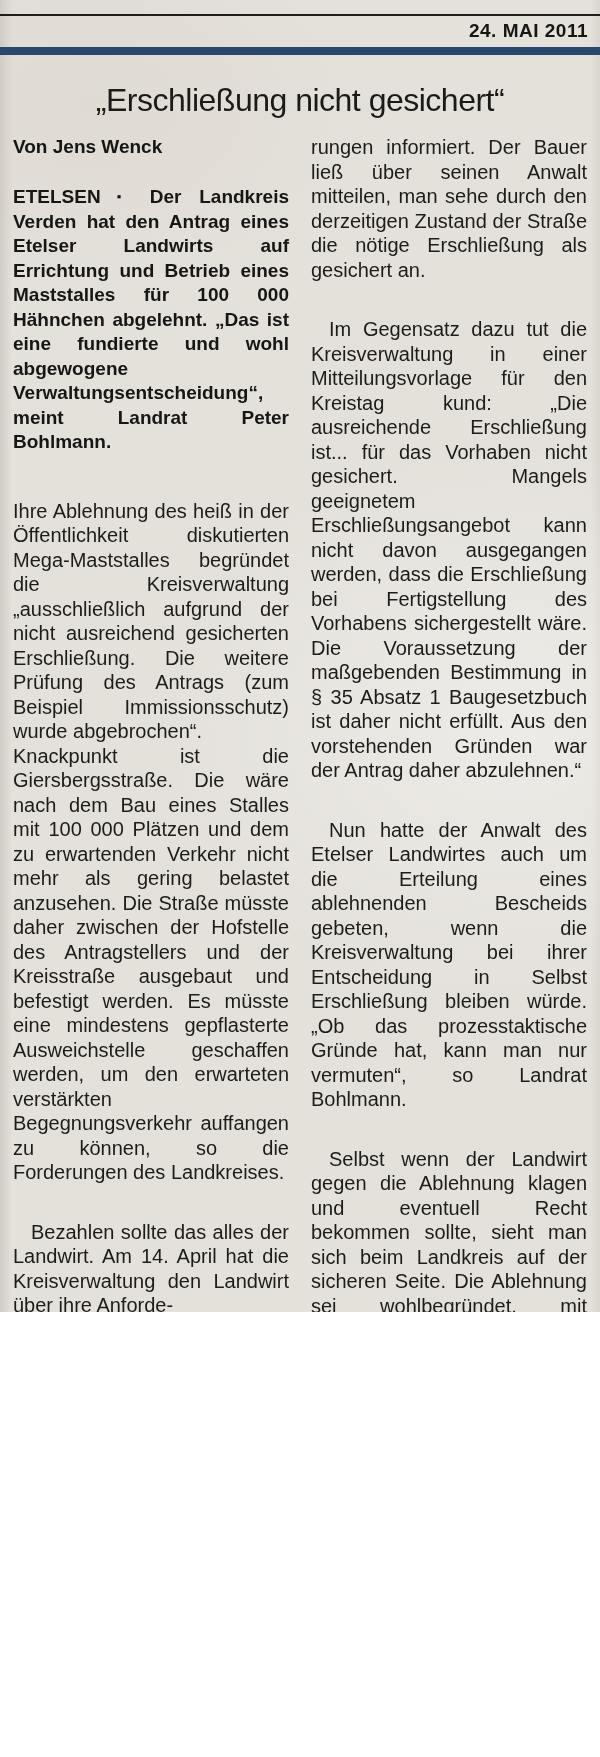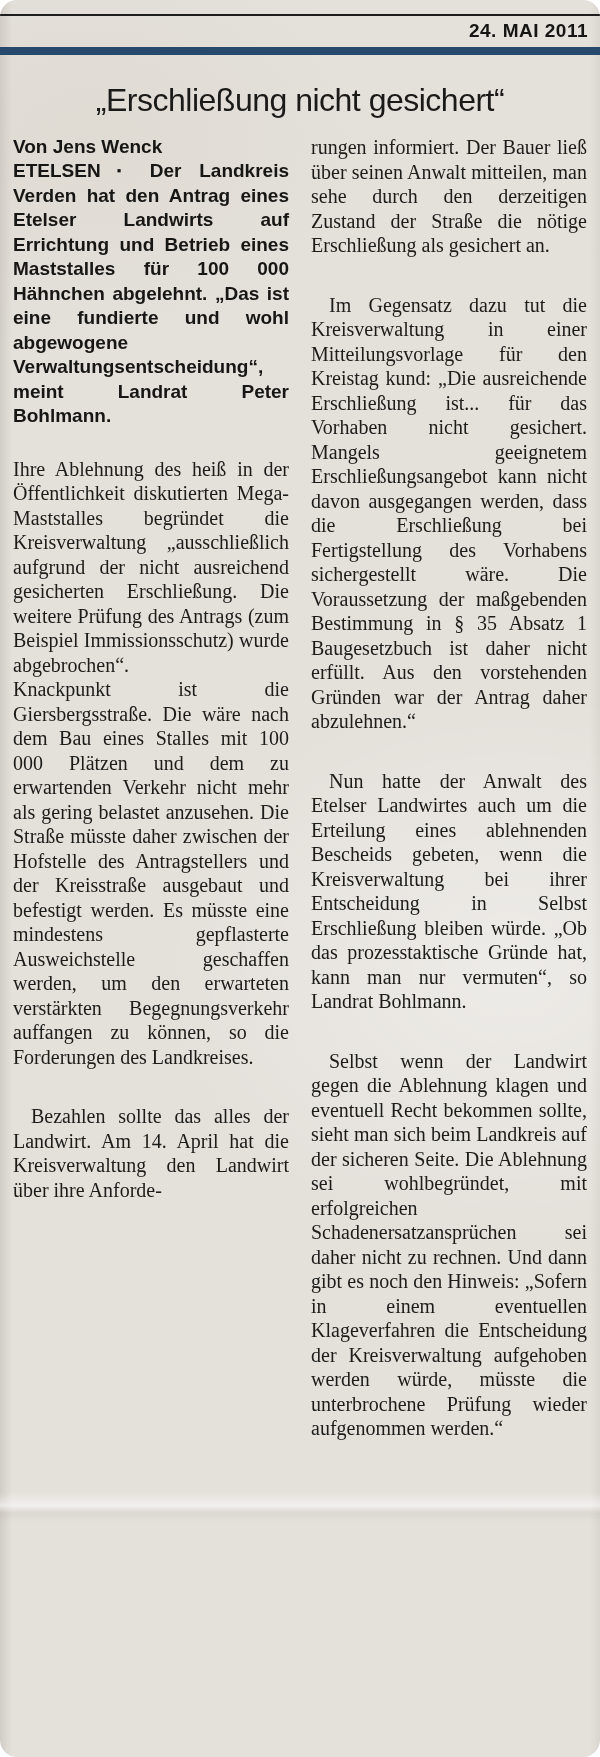--- a/index.html
+++ b/index.html
@@ -1,28 +1,27 @@
 <!DOCTYPE html>
 <html lang="de"><head>
 <meta charset="utf-8">
 <style>
   html,body{margin:0;padding:0;}
   .page{
     position:relative;
-    width:600px;height:1757px;
+    width:600px;height:1312px;
     overflow:hidden;
     background-color:#e4e1db;
     background-image:
       radial-gradient(ellipse 420px 300px at 15% 8%, rgba(210,200,185,.25), transparent 70%),
       radial-gradient(ellipse 500px 400px at 85% 55%, rgba(255,255,255,.35), transparent 70%),
       linear-gradient(90deg, rgba(120,110,100,.18) 0, rgba(120,110,100,0) 12px),
       linear-gradient(270deg, rgba(120,110,100,.10) 0, rgba(120,110,100,0) 10px);
     color:#1b1b18;
     font-family:"Liberation Sans", sans-serif;
-    border-radius:17px;
   }
   .top-rule{height:2px;background:#1d1d1b;margin:14px 0 0 0;}
   .date-row{text-align:right;padding:4px 12px 0 0;}
   .date-label{font-weight:bold;font-size:19px;letter-spacing:.5px;color:#151513;}
   .accent-bar{height:8px;margin-top:5px;}
   .headline{margin-top:40px;text-align:center;font-weight:bold;color:#121210;}
   .headline .hl-line{
     font-size:92px;line-height:97px;letter-spacing:-1px;
     transform:scaleX(.86);transform-origin:50% 50%;white-space:nowrap;
   }
@@ -30,33 +29,34 @@
     margin-top:24px;text-align:center;
     font-size:32px;line-height:42px;color:#1a1a18;letter-spacing:-.5px;
   }
   .content{
     display:flex;gap:22px;padding:0 13px;margin-top:14px;
   }
   .col{flex:1 1 0;min-width:0;}
   .byline{font-weight:bold;font-size:19px;line-height:24px;color:#151513;}
   p{margin:0;}
   .lead{
+    margin-top:26px;
     font-weight:bold;font-size:19px;line-height:24.5px;
     text-align:justify;color:#161614;
     font-family:"Liberation Sans", sans-serif;
     hyphens:auto;-webkit-hyphens:auto;
   }
   .lead .bullet{font-size:13px;vertical-align:2px;}
   .body-p{
-    font-family:Liberation Serif, serif;
+    font-family:Liberation Sans, sans-serif;
     font-size:20px;line-height:24.5px;
     text-align:justify;color:#1c1c19;
     hyphens:auto;-webkit-hyphens:auto;
   }
-  .first-body{margin-top:28px;}
+  .first-body{margin-top:44px;}
   .indent{text-indent:18px;margin-top:35px;}
   .subhead{
     margin:27px 0 20px 0;
     font-family:"Liberation Sans", sans-serif;
     font-weight:bold;font-size:24px;line-height:30px;
     text-align:center;color:#161614;
     hyphens:manual;
   }
   .fold-crease{
     position:absolute;left:0;top:1492px;width:600px;height:30px;

